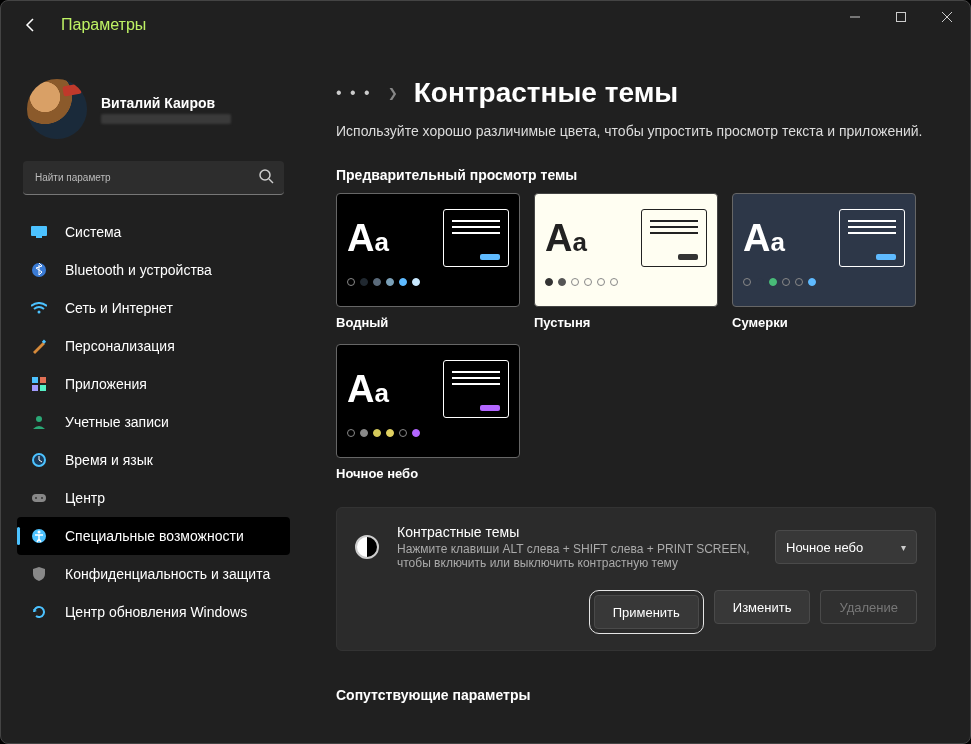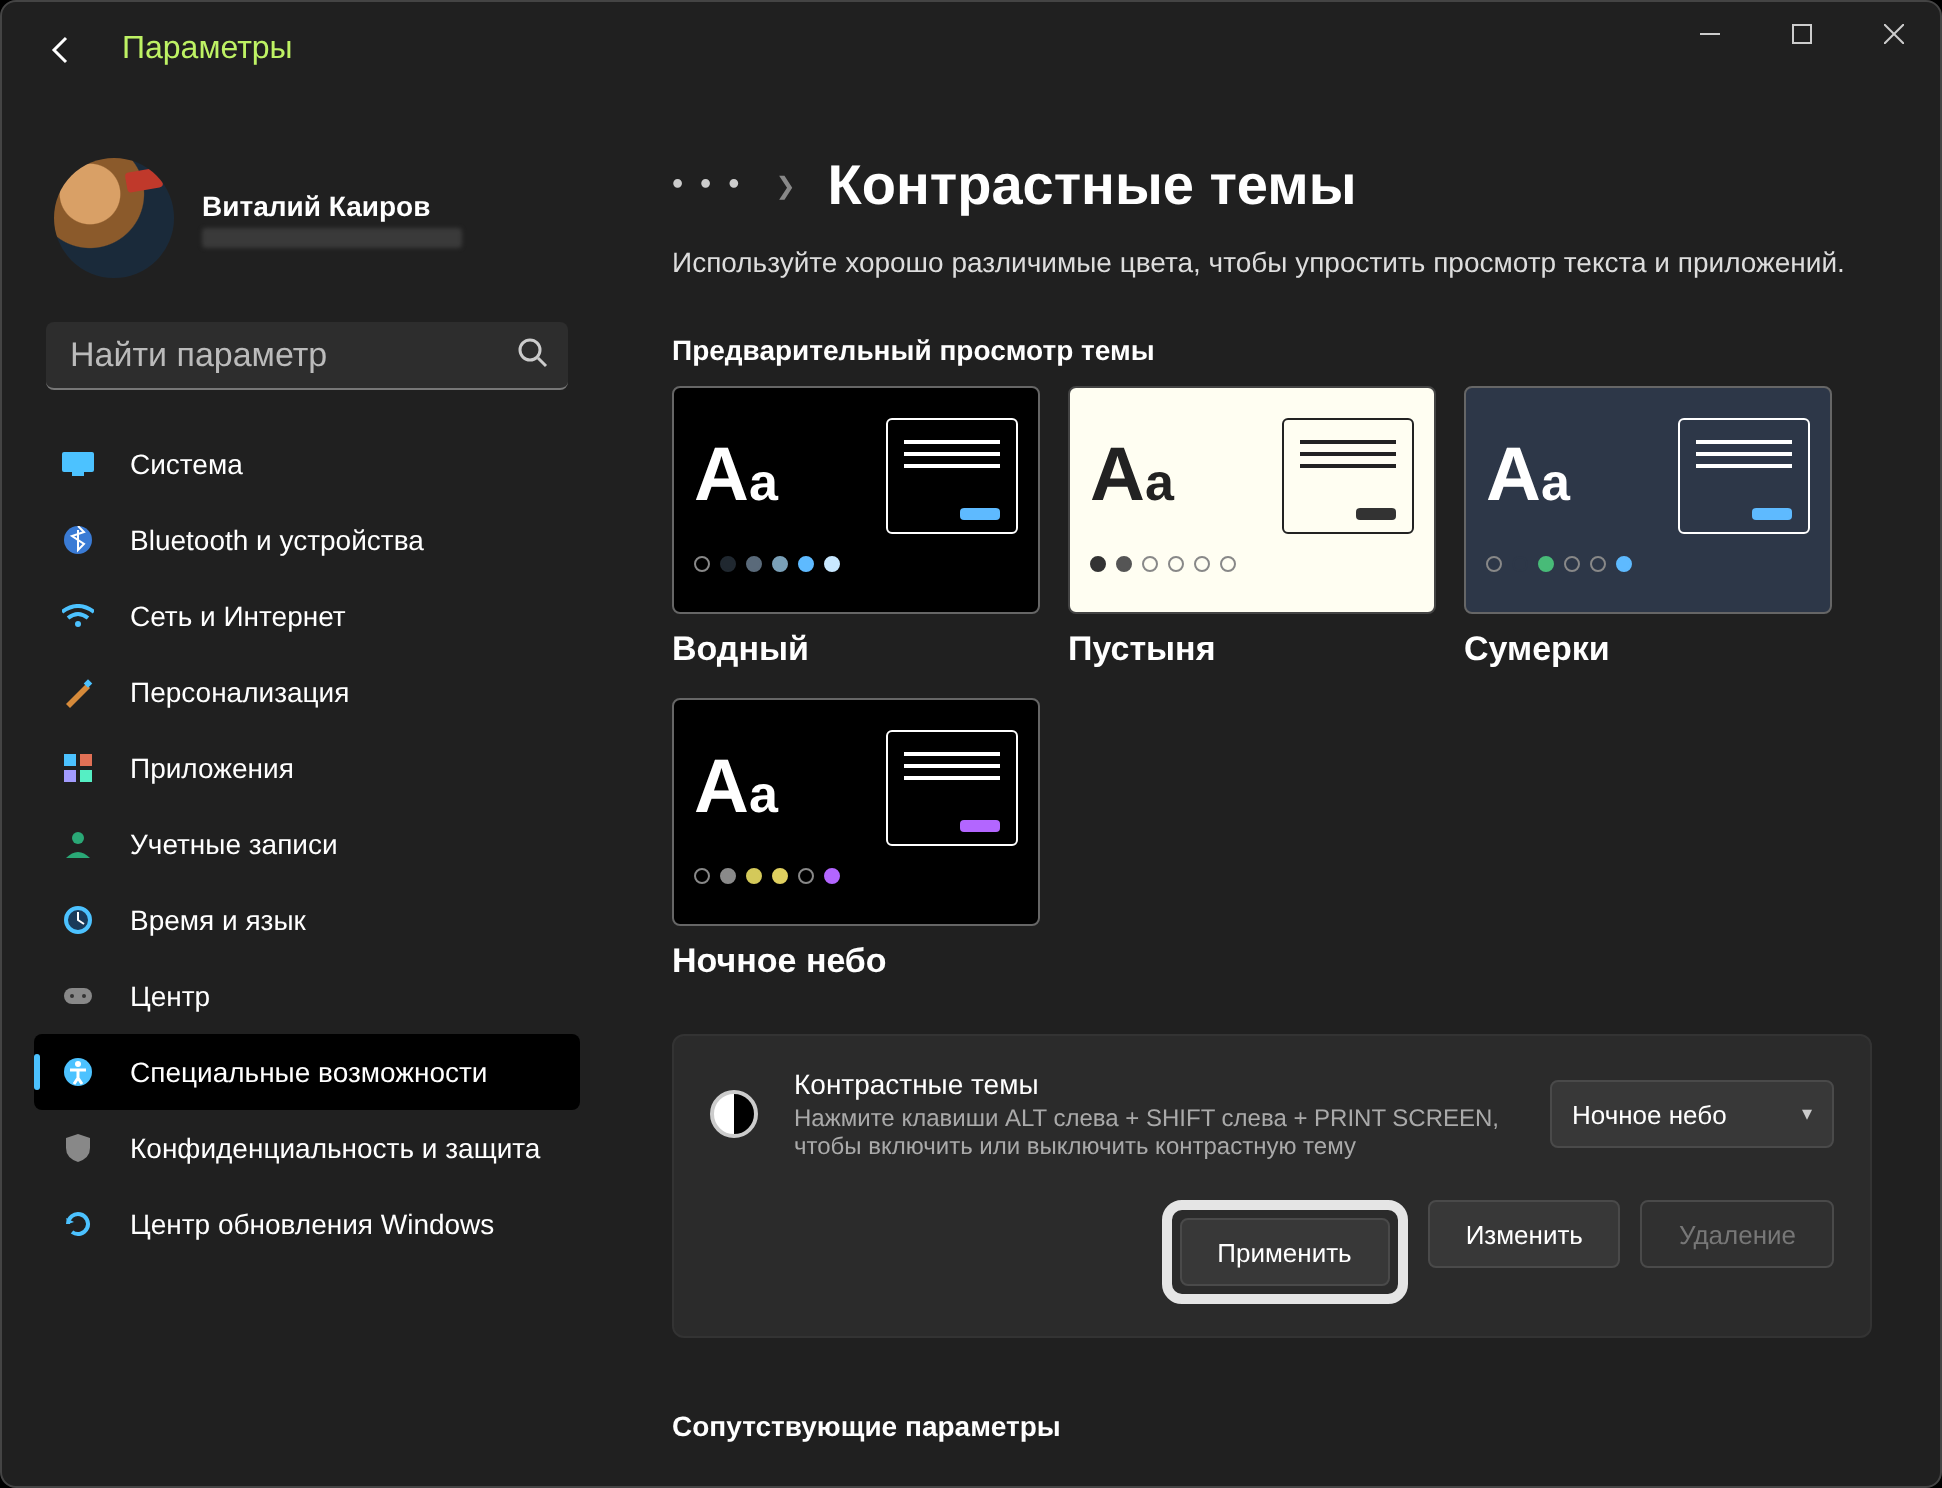--- a/index.html
+++ b/index.html
@@ -27,21 +27,21 @@
   .sidebar { width: 305px; padding: 18px 16px; }
   .profile { display:flex; align-items:center; margin: 12px 10px 22px 10px;}
   .avatar { width:60px; height:60px; border-radius:50%; background: radial-gradient(circle at 30% 30%, #d9a066 0 25%, #8b5a2b 26% 45%, #1a2a3a 46% 100%); position:relative; overflow:hidden; flex-shrink:0; }
   .avatar::before { content:""; position:absolute; inset:6px 6px auto auto; width:18px; height:10px; background:#c0392b; border-radius:2px; transform:rotate(-10deg);}
   .profile-text { margin-left: 14px; }
   .profile-name { font-size: 14px; font-weight:600; }
   .profile-sub { width:130px; height:10px; background:#3a3a3a; border-radius:2px; margin-top:3px; filter:blur(1px);}
   .search { position:relative; margin: 0 6px 18px 6px; }
   .search input {
     width:100%; height:34px; background:#2d2d2d; border:none; border-bottom:1px solid #777;
-    border-radius:4px; padding:0 36px 0 12px; color:#fff; font-size:17px;
+    border-radius:4px; padding:0 36px 0 12px; color:#fff; font-size:10px;
   }
   .search input::placeholder { color:#bbb; }
   .search .mag { position:absolute; right:10px; top:7px; color:#ccc; font-size:14px;}
   .nav-item { display:flex; align-items:center; height:38px; padding:0 12px; border-radius:4px; font-size:14px;}
   .nav-item .ico { width:20px; margin-right:16px; display:flex; align-items:center; justify-content:center; }
   .nav-item.active { background:#000000; position:relative;}
   .nav-item.active::before { content:""; position:absolute; left:0; top:10px; bottom:10px; width:3px; background:#4cc2ff; border-radius:2px;}
 
   .main { flex:1; padding: 28px 34px 0 30px; overflow:auto; }
   .breadcrumb { display:flex; align-items:center; gap: 16px; margin-bottom: 14px;}
@@ -66,36 +66,36 @@
   .winbox { width:66px; height:58px; border:1.5px solid currentColor; border-radius:3px; position:relative; margin-left:auto;}
   .winbox::before { content:""; position:absolute; left:8px; right:8px; top:10px; height:2px; background: currentColor; box-shadow: 0 6px 0 currentColor, 0 12px 0 currentColor;}
   .winbox.aquatic::after, .winbox.night::after  { content:""; position:absolute; right:8px; bottom:6px; width:20px; height:6px; border-radius:2px;}
   .winbox.aquatic::after { background:#5ebaff;}
   .winbox.night::after   { content:""; position:absolute; right:8px; bottom:6px; width:20px; height:6px; border-radius:2px; background:#b366ff;}
   .winbox.desert::after  { content:""; position:absolute; right:8px; bottom:6px; width:20px; height:6px; border-radius:2px; background:#333;}
   .winbox.dusk::after    { content:""; position:absolute; right:8px; bottom:6px; width:20px; height:6px; border-radius:2px; background:#5ebaff;}
   .dots { display:flex; gap:5px; margin-top:6px;}
   .dots span { width:8px; height:8px; border-radius:50%; border:1px solid #888;}
   .dots .f { background: var(--c); border-color: var(--c);}
-  .theme-label { font-size:17px; font-weight:600; margin-top:8px;}
+  .theme-label { font-size:13px; font-weight:600; margin-top:8px;}
 
   .card {
     background:#2b2b2b; border:1px solid #333; border-radius:6px; padding:16px 18px;
     margin-top:26px;
   }
   .card-top { display:flex; align-items:center; gap:18px;}
   .contrast-icon { width:24px; height:24px; border-radius:50%; background: linear-gradient(90deg,#fff 50%,#000 50%); border:2px solid #ccc; flex-shrink:0;}
   .card-text { flex:1; }
   .card-title { font-size:14px; }
   .card-desc { font-size:12px; color:#aaa; margin-top:2px; max-width:360px;}
   .dropdown { width:142px; height:34px; background:#383838; border:1px solid #4a4a4a; border-radius:4px; display:flex; align-items:center; justify-content:space-between; padding:0 10px; font-size:13px;}
   .card-actions { display:flex; justify-content:flex-end; gap:10px; margin-top:20px;}
   .btn { height:34px; padding:0 18px; background:#383838; border:1px solid #4a4a4a; border-radius:4px; font-size:13px; color:#fff; display:flex; align-items:center;}
   .btn.disabled { color:#777; background:#303030;}
-  .highlight { border:5px solid #e5e5e5; border-radius:10px; padding:4px; }
+  .highlight { border:1px solid #e5e5e5; border-radius:10px; padding:4px; }
 
   .related { font-size:14px; font-weight:600; margin-top:36px;}
 </style>
 </head>
 <body>
 
 <div class="window">
   <div class="titlebar">
     <div class="back-btn">
       <svg width="16" height="16" viewBox="0 0 16 16">

